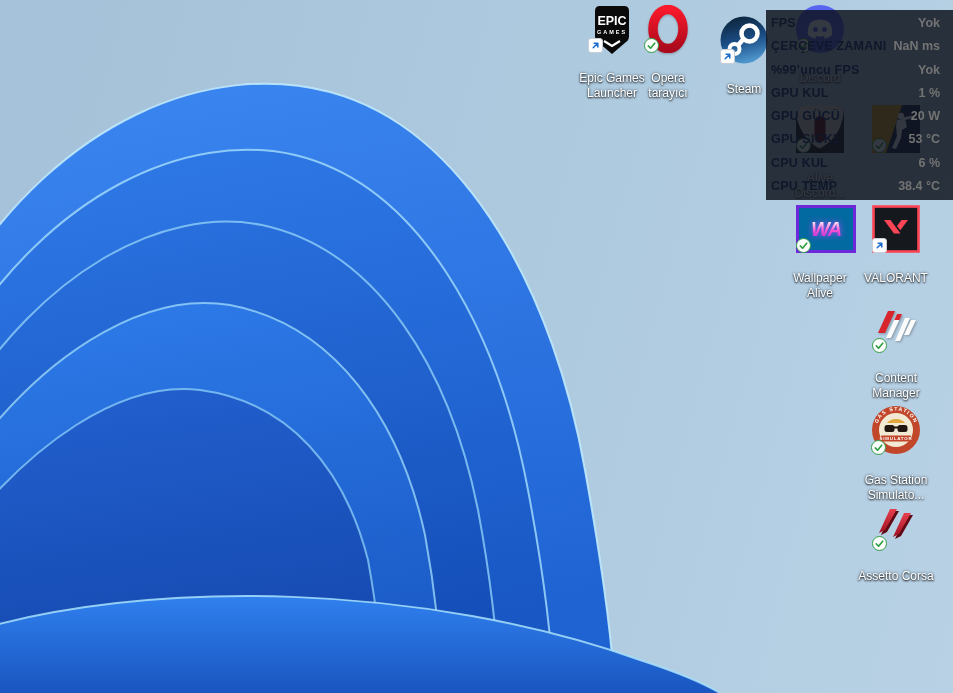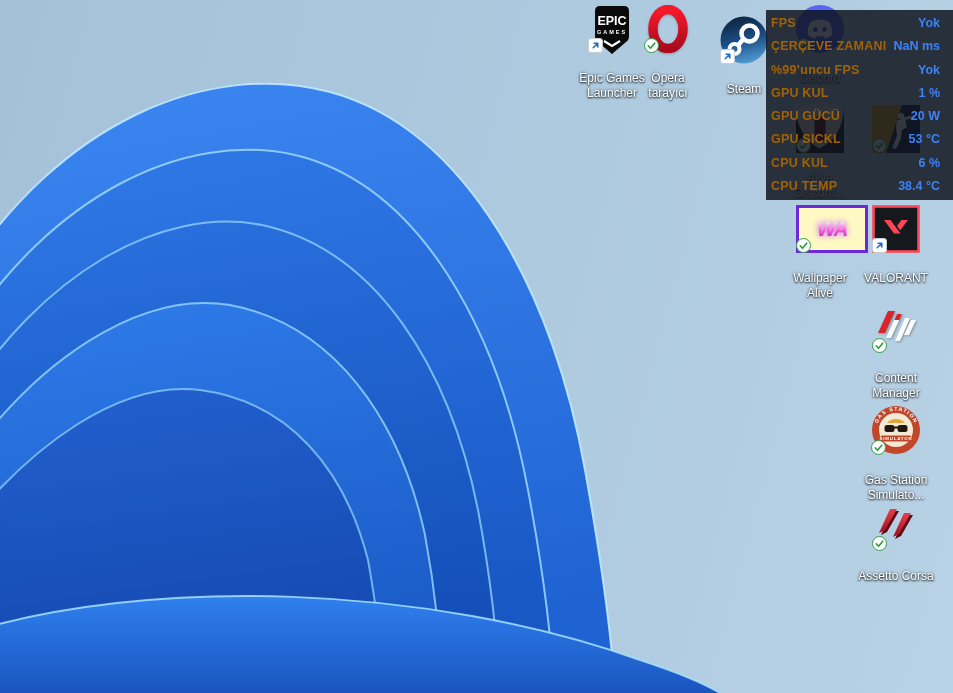--- a/index.html
+++ b/index.html
@@ -18,35 +18,35 @@
          text-shadow:0 1px 2px rgba(0,0,0,.9),0 0 3px rgba(0,0,0,.55);}
   .label span{display:block;}
   
   .badge{position:absolute;left:0;bottom:0;width:15px;height:15px;}
   .badge.check{background:#fff;border:1.6px solid #2f9e44;border-radius:50%;
                box-sizing:border-box;display:flex;align-items:center;justify-content:center;}
   .badge.shortcut{background:#fff;border:1px solid #c9ced6;border-radius:3px;
                box-sizing:border-box;display:flex;align-items:center;justify-content:center;}
   
   .opera-ring{filter:drop-shadow(0 1px 1px rgba(0,0,0,.25));}
-  .wa-box{width:72px;height:48px;box-sizing:border-box;border:3px solid #6d28d9;background:#fef9c3;
+  .wa-box{width:60px;height:48px;box-sizing:border-box;border:3px solid #6d28d9;background:#0369a1;
           display:flex;align-items:center;justify-content:center;text-align:center;}
   .wa-text{font-size:20px;font-style:italic;font-weight:900;letter-spacing:-1px;
            background:linear-gradient(180deg,#ffffff 10%,#ff4fd1 55%,#8a2be2 100%);
            -webkit-background-clip:text;background-clip:text;color:transparent;
            filter:drop-shadow(0 0 3px #b44bff);}
   .cm-shadow{filter:drop-shadow(1.5px 1.5px 1px rgba(40,40,40,.35));}
   
   .osd{position:absolute;left:766px;top:10px;width:187px;height:190px;z-index:5;
        background:rgba(13,18,27,.84);box-sizing:border-box;
        padding:6px 13px 7px 5px;display:flex;flex-direction:column;justify-content:space-between;
        font-weight:bold;font-size:12.5px;color:#fff;}
   .osd-row{display:flex;justify-content:space-between;line-height:14px;}
-  .osd-label{color:#a16207;letter-spacing:.2px;white-space:nowrap;}
-  .osd-value{color:#3b82f6;white-space:nowrap;}
+  .osd-label{color:#0f172a;letter-spacing:.2px;white-space:nowrap;}
+  .osd-value{color:#737373;white-space:nowrap;}
 </style>
 </head>
 <body>
 
 <div class="wallpaper">
   <svg width="953" height="693" viewBox="0 0 953 693">
     <defs>
       <linearGradient id="g1" x1="0" y1="0" x2="0.2" y2="1">
         <stop offset="0" stop-color="#3c87f2"></stop>
           <stop offset="1" stop-color="#1f63d2"></stop>

